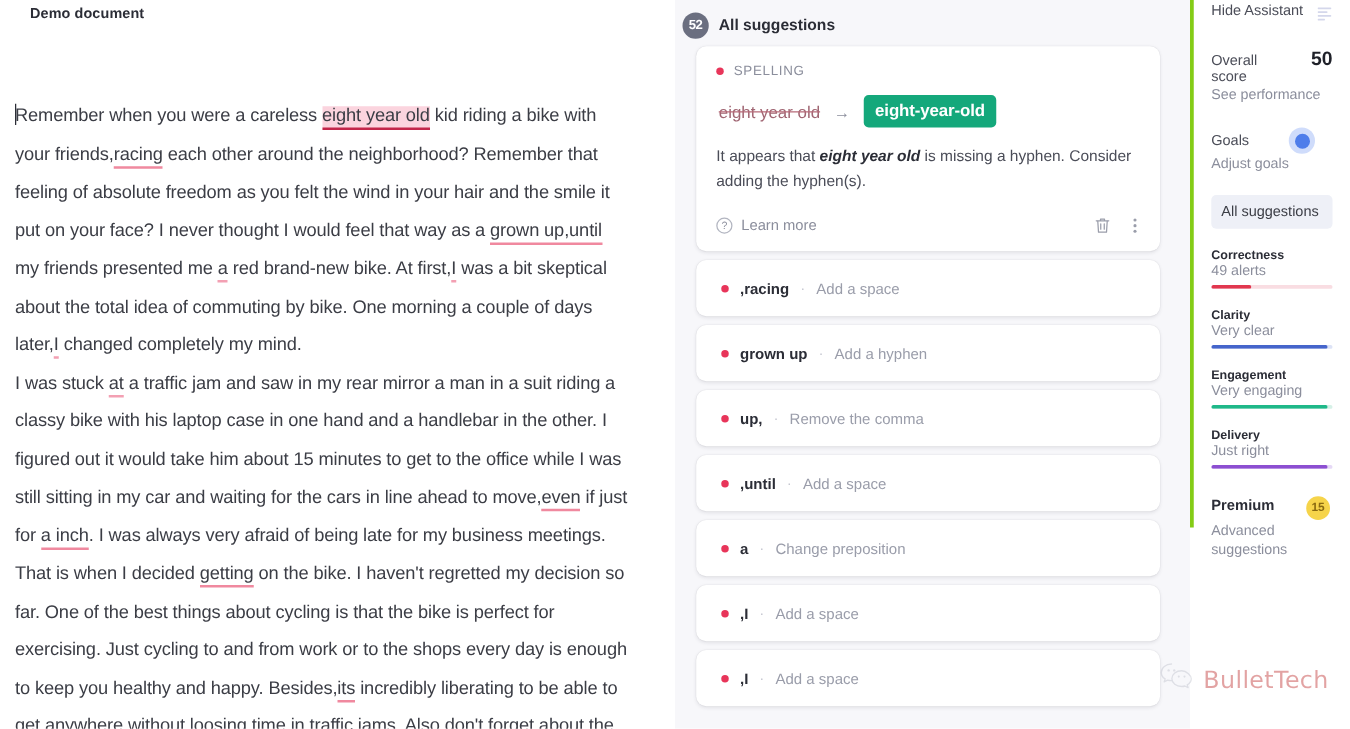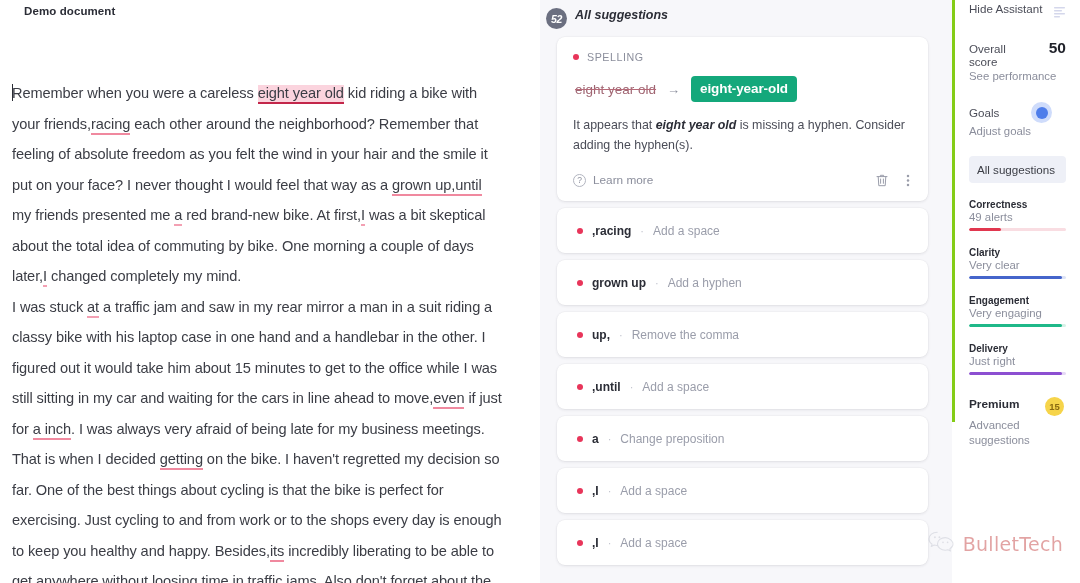--- a/index.html
+++ b/index.html
@@ -73,24 +73,24 @@
   .sugg-pane {
     width: 412px;
     flex: 0 0 412px;
     height: 583px;
     background: #f7f7fa;
     position: relative;
     overflow: hidden;
   }
   .sugg-header {
     display: flex;
+    align-items: center;
     gap: 8px;
     padding: 8px 0 0 6px;
     height: 32px;
-    font-style: italic;
   }
   .count-badge {
     width: 21px; height: 21px;
     border-radius: 50%;
     background: #6b6f80;
     color: #ffffff;
     font-size: 10.5px;
     font-weight: bold;
     display: flex;
     align-items: center;

